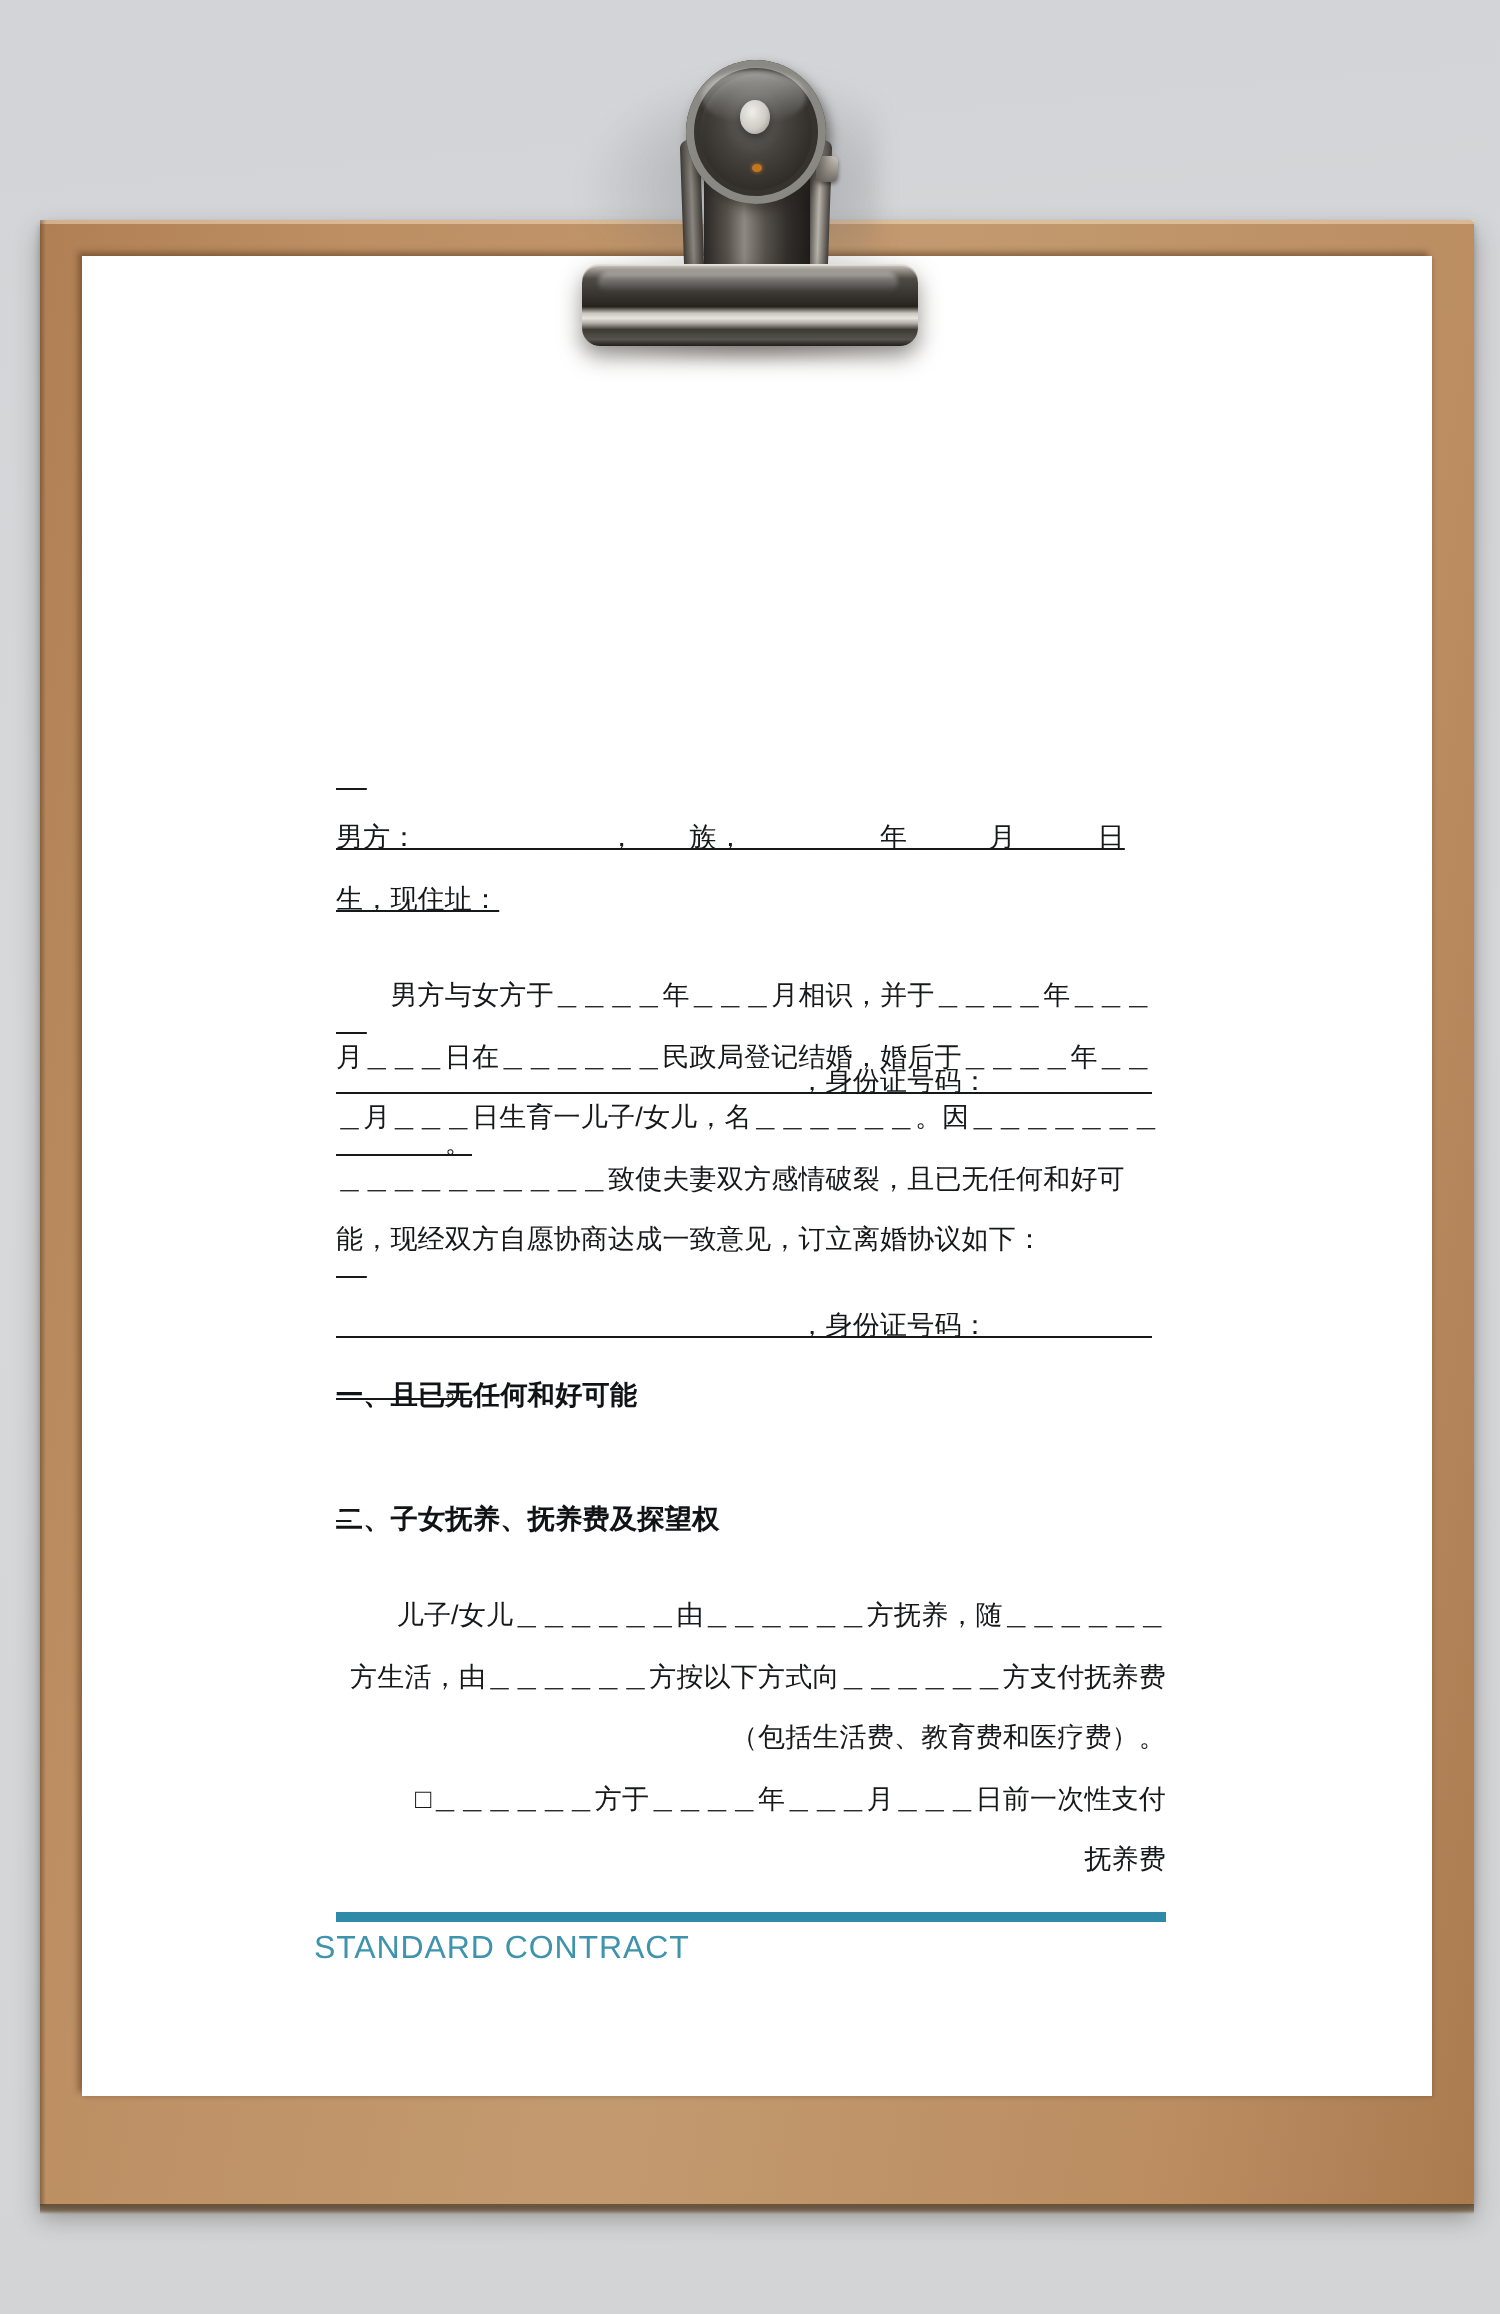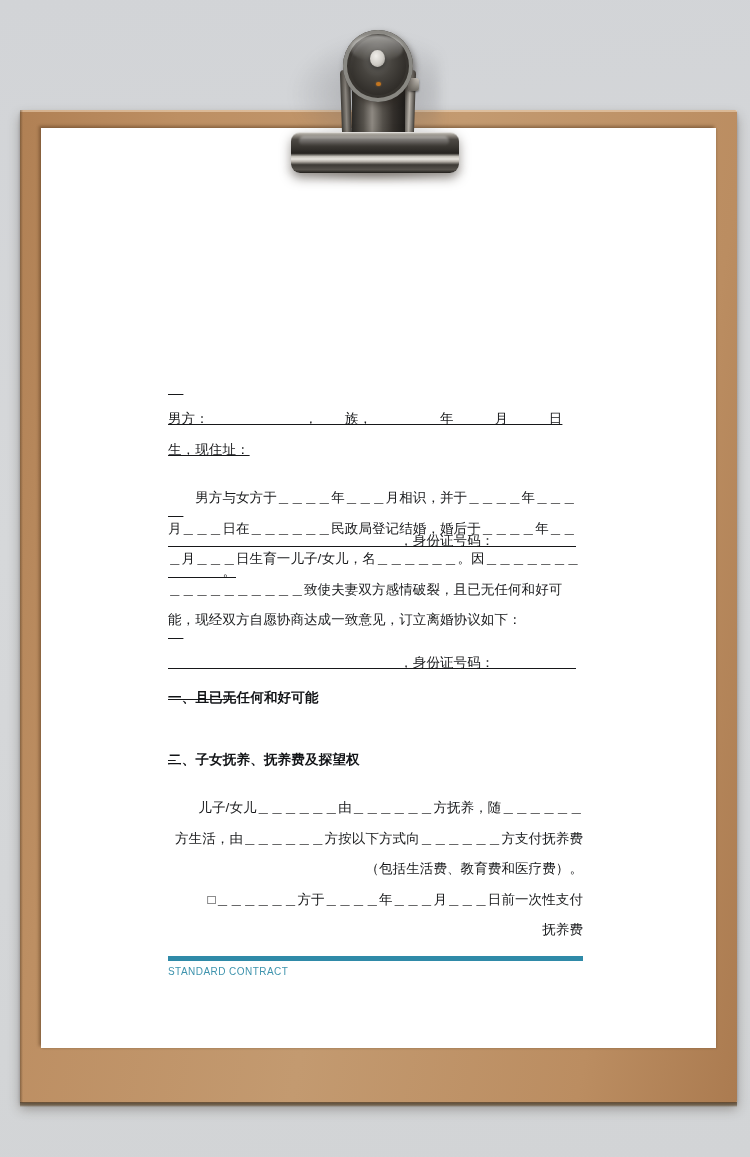--- a/index.html
+++ b/index.html
@@ -261,23 +261,23 @@
   #footer-bar {
     position: absolute;
     left: 127px;
     top: 828px;
     width: 415px;
     height: 5px;
     background: #2f8aa8;
   }
   #footer-text {
     position: absolute;
-    left: 127px;
+    left: 116px;
     top: 838px;
-    font-size: 10px;
+    font-size: 16px;
     color: #3e93ad;
     letter-spacing: .45px;
     text-align: right;
   }
 </style>
 </head>
 <body>
 
 <div id="backdrop"></div>
 

